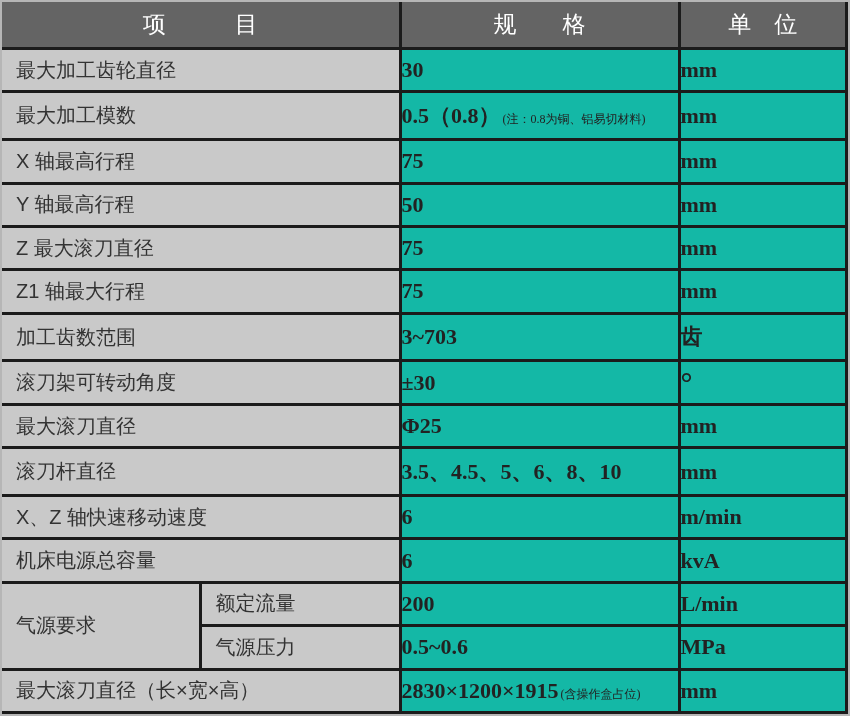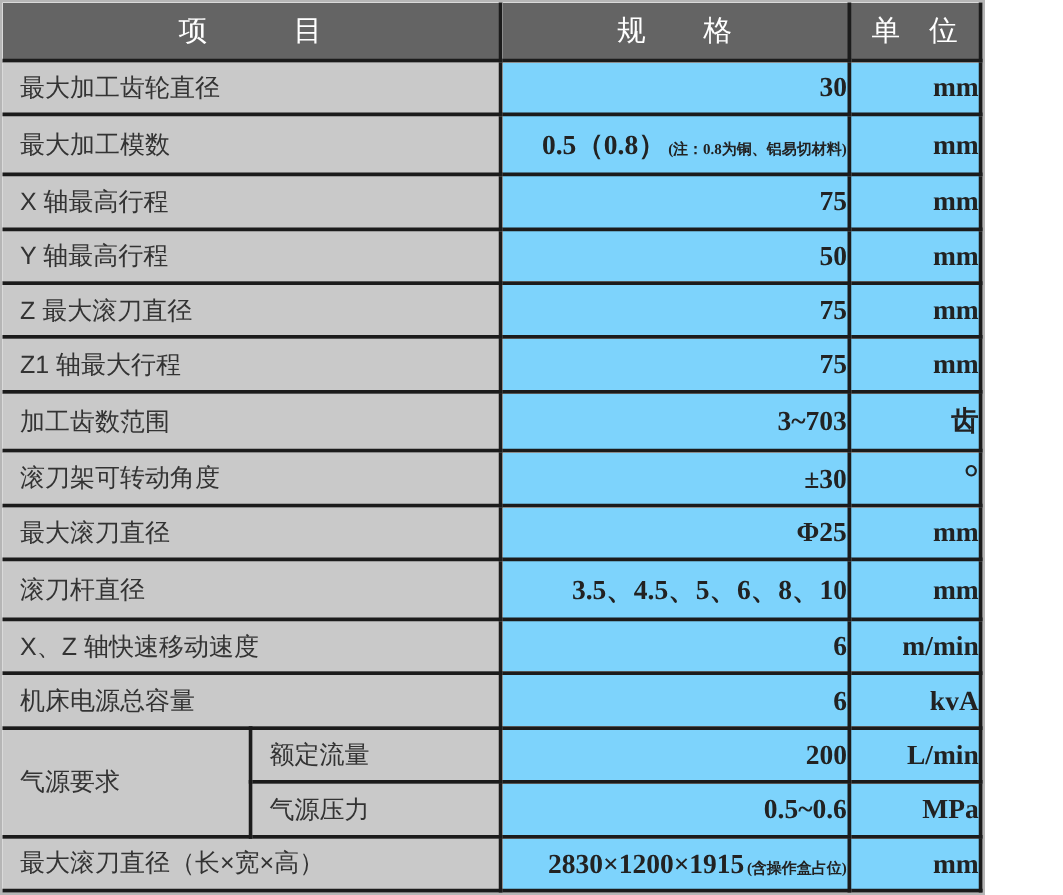--- a/index.html
+++ b/index.html
@@ -3,21 +3,21 @@
 <meta charset="utf-8">
 <style>
   html, body { margin: 0; padding: 0; }
   body {
     width: 850px; height: 716px;
     background: #ffffff;
     font-family: "Liberation Sans", sans-serif;
     overflow: hidden;
   }
   .frame {
-    width: 788px; height: 716px;
+    width: 850px; height: 716px;
     box-sizing: border-box;
     border: 2px solid #b6b6b6;
     background: #ffffff;
   }
   table.spec-table {
     width: 100%; height: 100%;
     border-collapse: collapse;
     table-layout: fixed;
   }
   th, td {
@@ -42,30 +42,30 @@
   td.item {
     background: #c9c9c9;
     text-align: left;
     padding: 0 6px 0 14px;
     font-size: 20px;
     color: #333333;
     font-family: "Liberation Sans", sans-serif;
     margin-left: 19px;
   }
   td.spec, td.unit {
-    background: #7dd3fc;
-    text-align: right;
+    background: #14b8a6;
+    text-align: left;
     font-family: "Liberation Serif", "DejaVu Serif", serif;
     font-weight: bold;
     font-size: 22px;
     color: #222222;
   }
   .spec-note {
     font-size: 12px;
-    font-weight: bold;
+    font-weight: normal;
     margin-left: 2px;
   }
   td.unit-degree { font-size: 30px; line-height: 0.6; vertical-align: middle; }
 </style>
 </head>
 <body>
 
 <div class="frame">
   <table class="spec-table">
     <colgroup>

